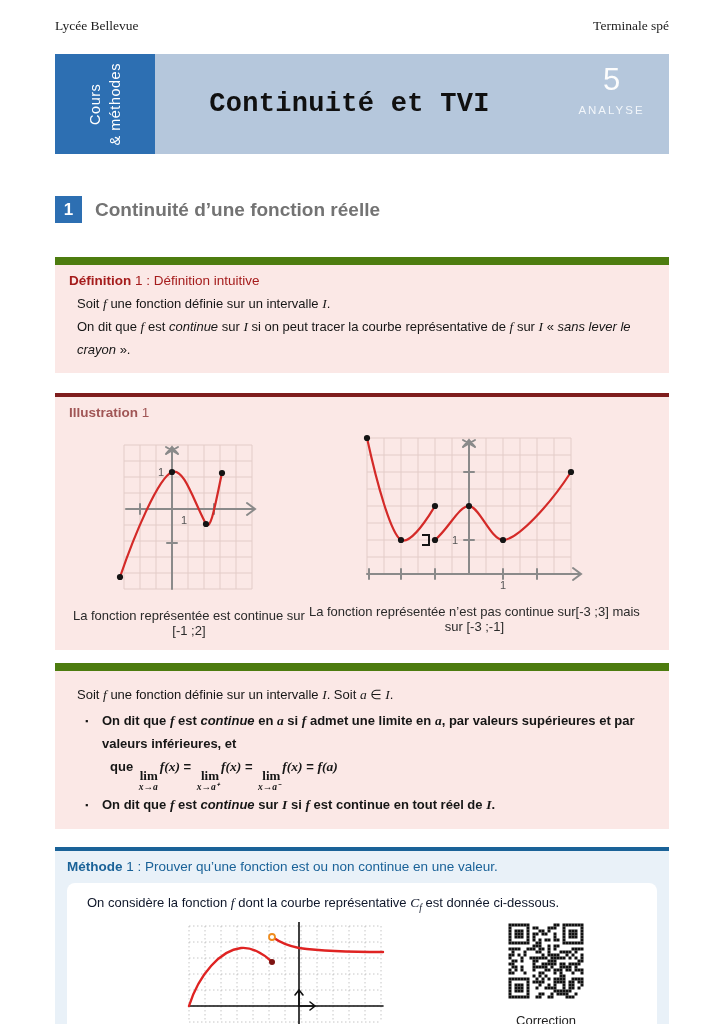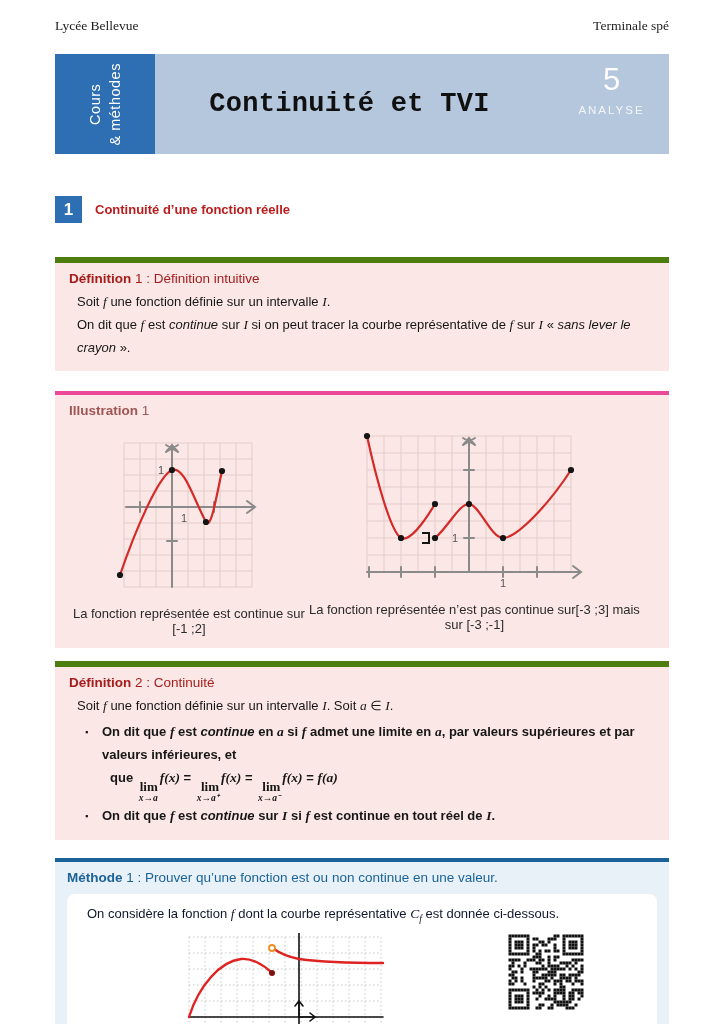--- a/index.html
+++ b/index.html
@@ -34,25 +34,25 @@
   .banner-chapter { position:absolute; right:10px; top:9px; width:95px; text-align:center; color:#fdfdfd; }
   .chapter-num { font-size:31px; line-height:1.1; }
   .chapter-theme { font-size:11.5px; letter-spacing:2px; margin-top:7px; color:#f2f6fa; }
   
   .section-heading { margin:42px 55px 0 55px; display:flex; align-items:center; gap:13px; }
   .section-num {
     width:27px; height:27px; background:#2d6fb2; color:#fff;
     font-weight:bold; font-size:17px;
     display:flex; align-items:center; justify-content:center;
   }
-  .section-title { font-size:13px; font-weight:bold; color:#b91c1c; }
+  .section-title { font-size:19px; font-weight:bold; color:#737373; }
   
   .box { margin:0 55px; }
-  .box.red  { background:#fbe8e6; border-top:6px solid #4d7c0f; padding:8px 14px 12px 14px; }
-  .box.illu { background:#fbe8e6; border-top:4px solid #ec4899; padding:8px 29px 12px 14px; }
+  .box.red  { background:#fbe8e6; border-top:8px solid #4d7c0f; padding:8px 14px 12px 14px; }
+  .box.illu { background:#fbe8e6; border-top:4px solid #7f1d1d; padding:8px 29px 12px 14px; }
   .box.blue { background:#e9f1f8; border-top:4px solid #1a6298; padding:8px 12px 12px 12px; }
   .box-title { font-size:13.5px; color:#a51c1c; }
   .box-title b { font-weight:bold; }
   .box-title.soft { color:#a05555; }
   .box-title.blue-t { color:#1a6298; }
   .box-body { font-size:13px; line-height:1.7; padding:5px 6px 0 8px; color:#161616; }
   .mi { font-style:italic; font-family:"Liberation Serif", serif; font-size:13.5px; }
   .it { font-style:italic;margin-top:36px; }
   
   .bullet-row { display:flex; padding-left:8px; }
@@ -172,21 +172,20 @@
         </g>
         <text x="99" y="114" font-size="11" fill="#555" text-anchor="end">1</text>
         <text x="144" y="159" font-size="11" fill="#555" text-anchor="middle">1</text>
       </svg>
       <div class="fig-caption">La fonction représentée n’est pas continue sur[-3 ;3] mais sur [-3 ;-1]</div>
     </div>
   </div>
 </div>
 
 <div class="box red" style="margin-top:13px;">
-  <div class="box-title"><b>Définition</b><span> 2 : Continuité</span></div>
   <div class="box-body">
     <div><span>Soit </span><span class="mi">f</span><span> une fonction définie sur un intervalle </span><span class="mi">I</span><span>. Soit </span><span class="mi">a</span><span> ∈ </span><span class="mi">I</span><span>.</span></div>
     <div class="bullet-row" style="margin-top:3px;">
       <span class="bullet-glyph">▪</span>
       <div class="bullet-content">
         <span>On dit que </span><span class="mi">f</span><span> est </span><span class="it">continue</span><span> en </span><span class="mi">a</span><span> si </span><span class="mi">f</span><span> admet une limite en </span><span class="mi">a</span><span>, par valeurs supérieures et par valeurs inférieures, et</span>
         <div class="formula">
           <span>que </span><span class="lim">
               <span class="lim-word">lim</span>
               <span class="lim-sub">x→a</span>

